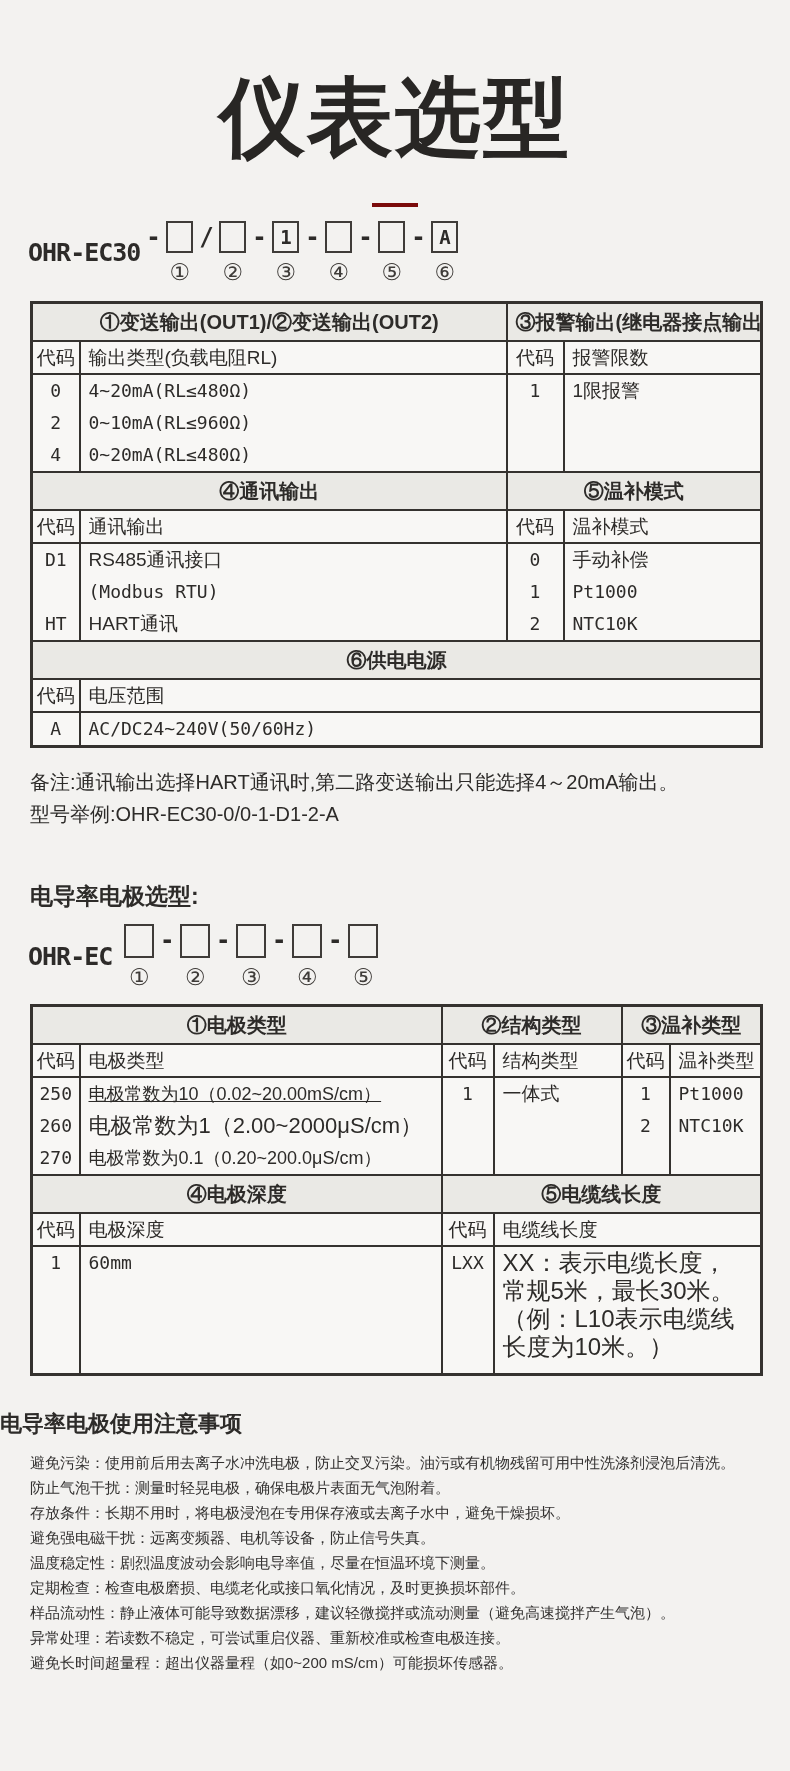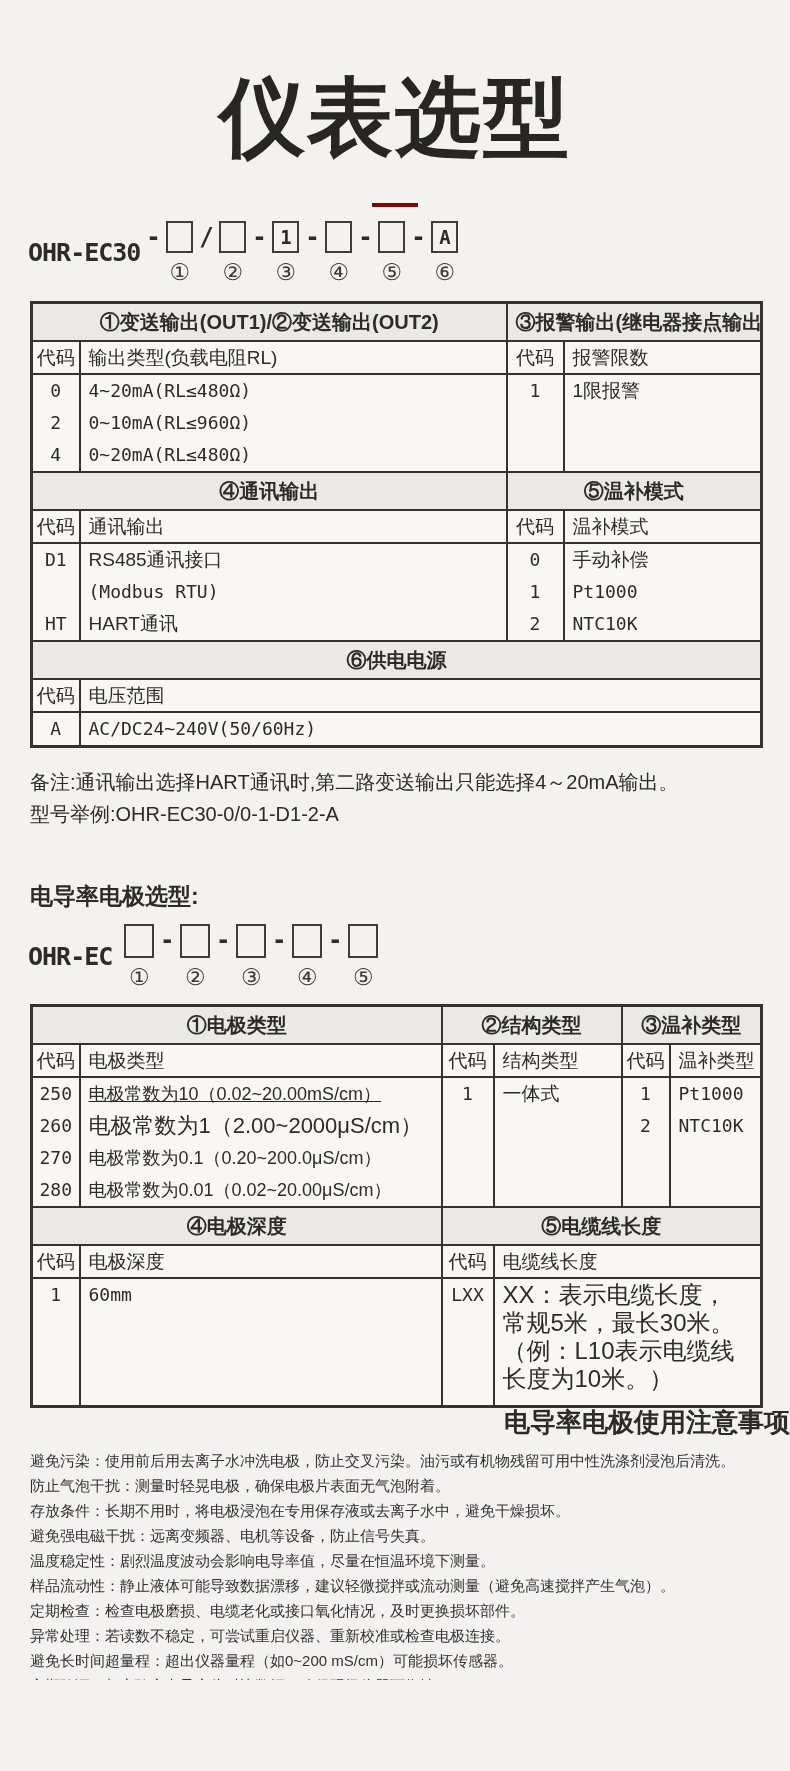--- a/index.html
+++ b/index.html
@@ -59,21 +59,21 @@
   }
   .spec tr.subhd td{border-bottom:2px solid var(--bd);line-height:27px;}
   .spec td.code{text-align:center;border-right:2px solid var(--bd);padding:2px 2px;}
   .spec td.vl{border-left:2px solid var(--bd);}
   .spec td.mono{font-family:"DejaVu Sans Mono", monospace;font-size:18px;}
   .spec tr.toprow td{vertical-align:top;}
   .preline{white-space:pre-line !important;line-height:27px;}
   
   .remark{margin:18px 0 0 30px;font-size:20px;line-height:32px;font-weight:500;}
   
-  .notes-heading{text-align:right;font-size:26px;font-weight:bold;line-height:28px;}
+  .notes-heading{margin-top:34px;text-align:left;font-size:22px;font-weight:bold;line-height:28px;}
   .notes{margin:12px 28px 0 30px;font-size:15px;line-height:25px;color:#333130;}
   .note-item{margin:0;}
 </style>
 </head>
 <body>
 
 <div class="page">
 
   <div class="big-title">仪表选型</div>
   <div class="red-line" style="background:#7a0a0a;"></div>
@@ -289,28 +289,20 @@
     </tr>
     <tr>
       <td class="code mono">270</td>
       <td style="font-size:18px;">电极常数为0.1（0.20~200.0μS/cm）</td>
       <td class="code vl"></td>
       <td></td>
       <td class="code vl"></td>
       <td></td>
     </tr>
     <tr>
-      <td class="code mono">280</td>
-      <td style="font-size:18px;">电极常数为0.01（0.02~20.00μS/cm）</td>
-      <td class="code vl"></td>
-      <td></td>
-      <td class="code vl"></td>
-      <td></td>
-    </tr>
-    <tr>
       <td class="sechd" colspan="2">④电极深度</td>
       <td class="sechd vl" colspan="4">⑤电缆线长度</td>
     </tr>
     <tr class="subhd">
       <td class="code">代码</td>
       <td>电极深度</td>
       <td class="code vl">代码</td>
       <td colspan="3">电缆线长度</td>
     </tr>
     <tr class="toprow">
@@ -325,21 +317,21 @@
   </tbody>
     </table>
 
   <div class="notes-heading">电导率电极使用注意事项</div>
   <div class="notes">
     <div class="note-item">避免污染：使用前后用去离子水冲洗电极，防止交叉污染。油污或有机物残留可用中性洗涤剂浸泡后清洗。</div>
     <div class="note-item">防止气泡干扰：测量时轻晃电极，确保电极片表面无气泡附着。</div>
     <div class="note-item">存放条件：长期不用时，将电极浸泡在专用保存液或去离子水中，避免干燥损坏。</div>
     <div class="note-item">避免强电磁干扰：远离变频器、电机等设备，防止信号失真。</div>
     <div class="note-item">温度稳定性：剧烈温度波动会影响电导率值，尽量在恒温环境下测量。</div>
+    <div class="note-item">定期检查：检查电极磨损、电缆老化或接口氧化情况，及时更换损坏部件。</div>
     <div class="note-item">样品流动性：静止液体可能导致数据漂移，建议轻微搅拌或流动测量（避免高速搅拌产生气泡）。</div>
-    <div class="note-item">定期检查：检查电极磨损、电缆老化或接口氧化情况，及时更换损坏部件。</div>
     <div class="note-item">异常处理：若读数不稳定，可尝试重启仪器、重新校准或检查电极连接。</div>
     <div class="note-item">避免长时间超量程：超出仪器量程（如0~200 mS/cm）可能损坏传感器。</div>
     <div class="note-item">定期验证：与实验室电导率仪对比数据，确保现场仪器可靠性。</div>
 
   </div>
 
 </div>
 
 </body></html>

